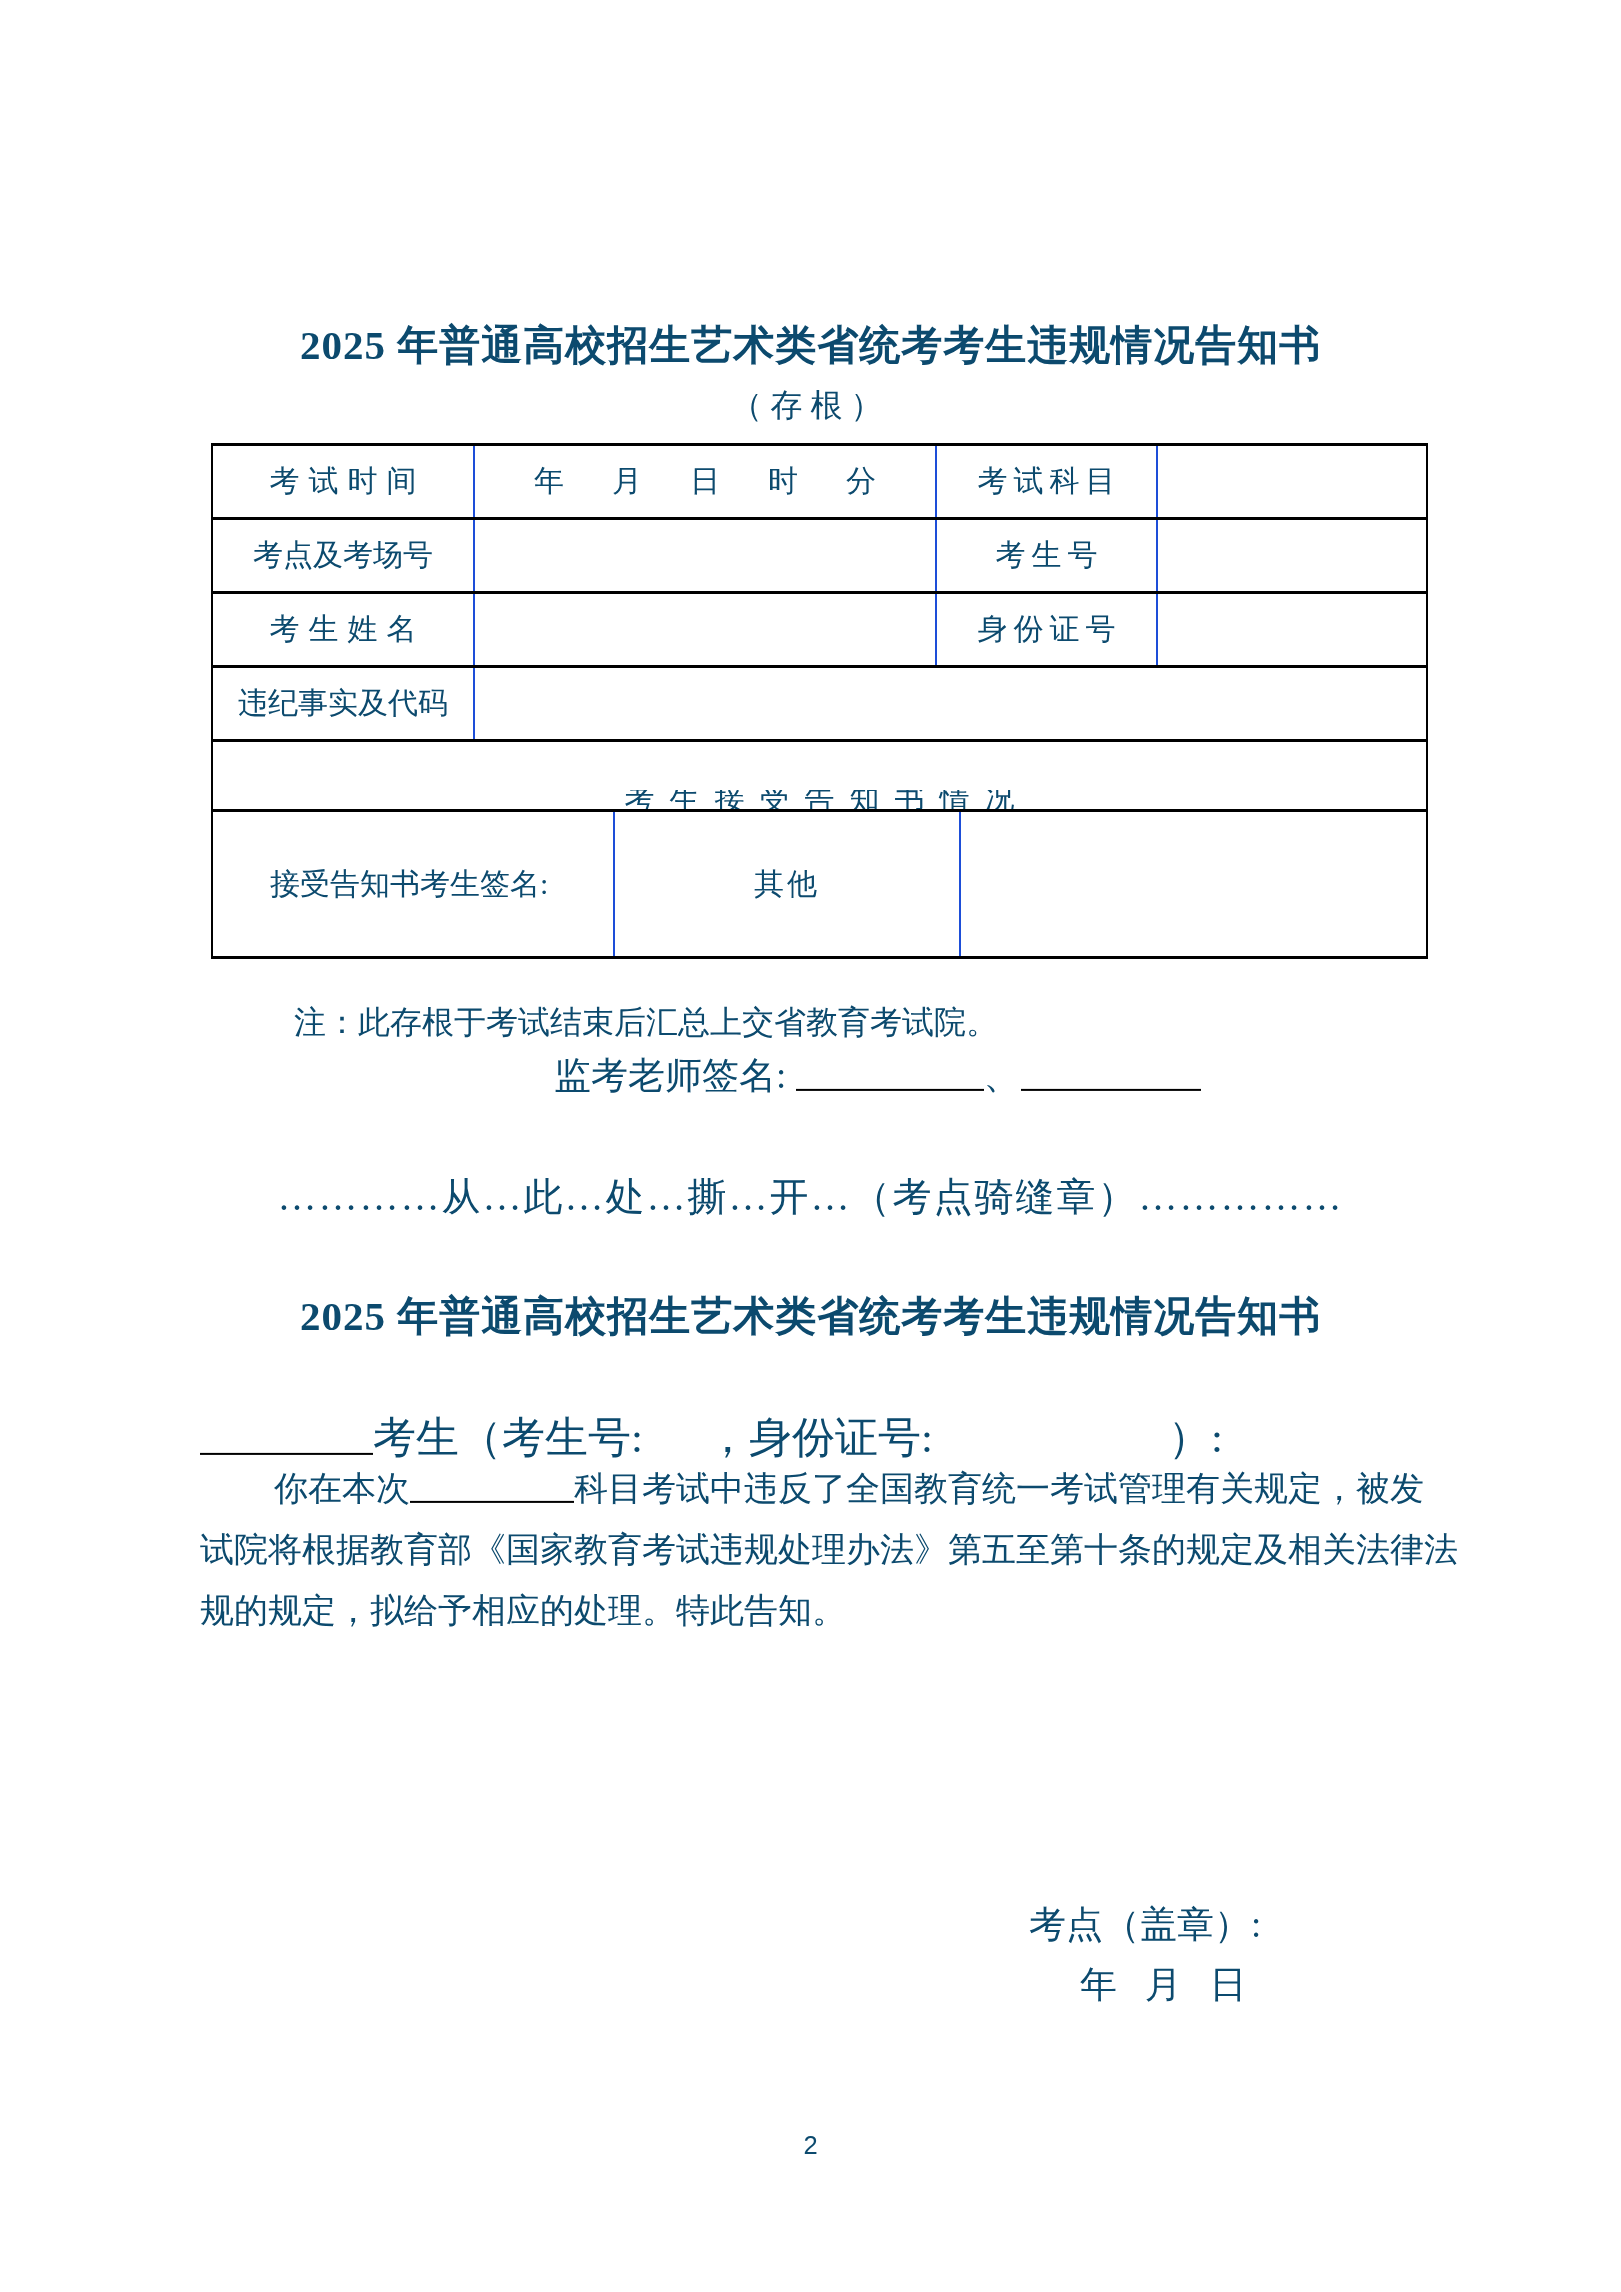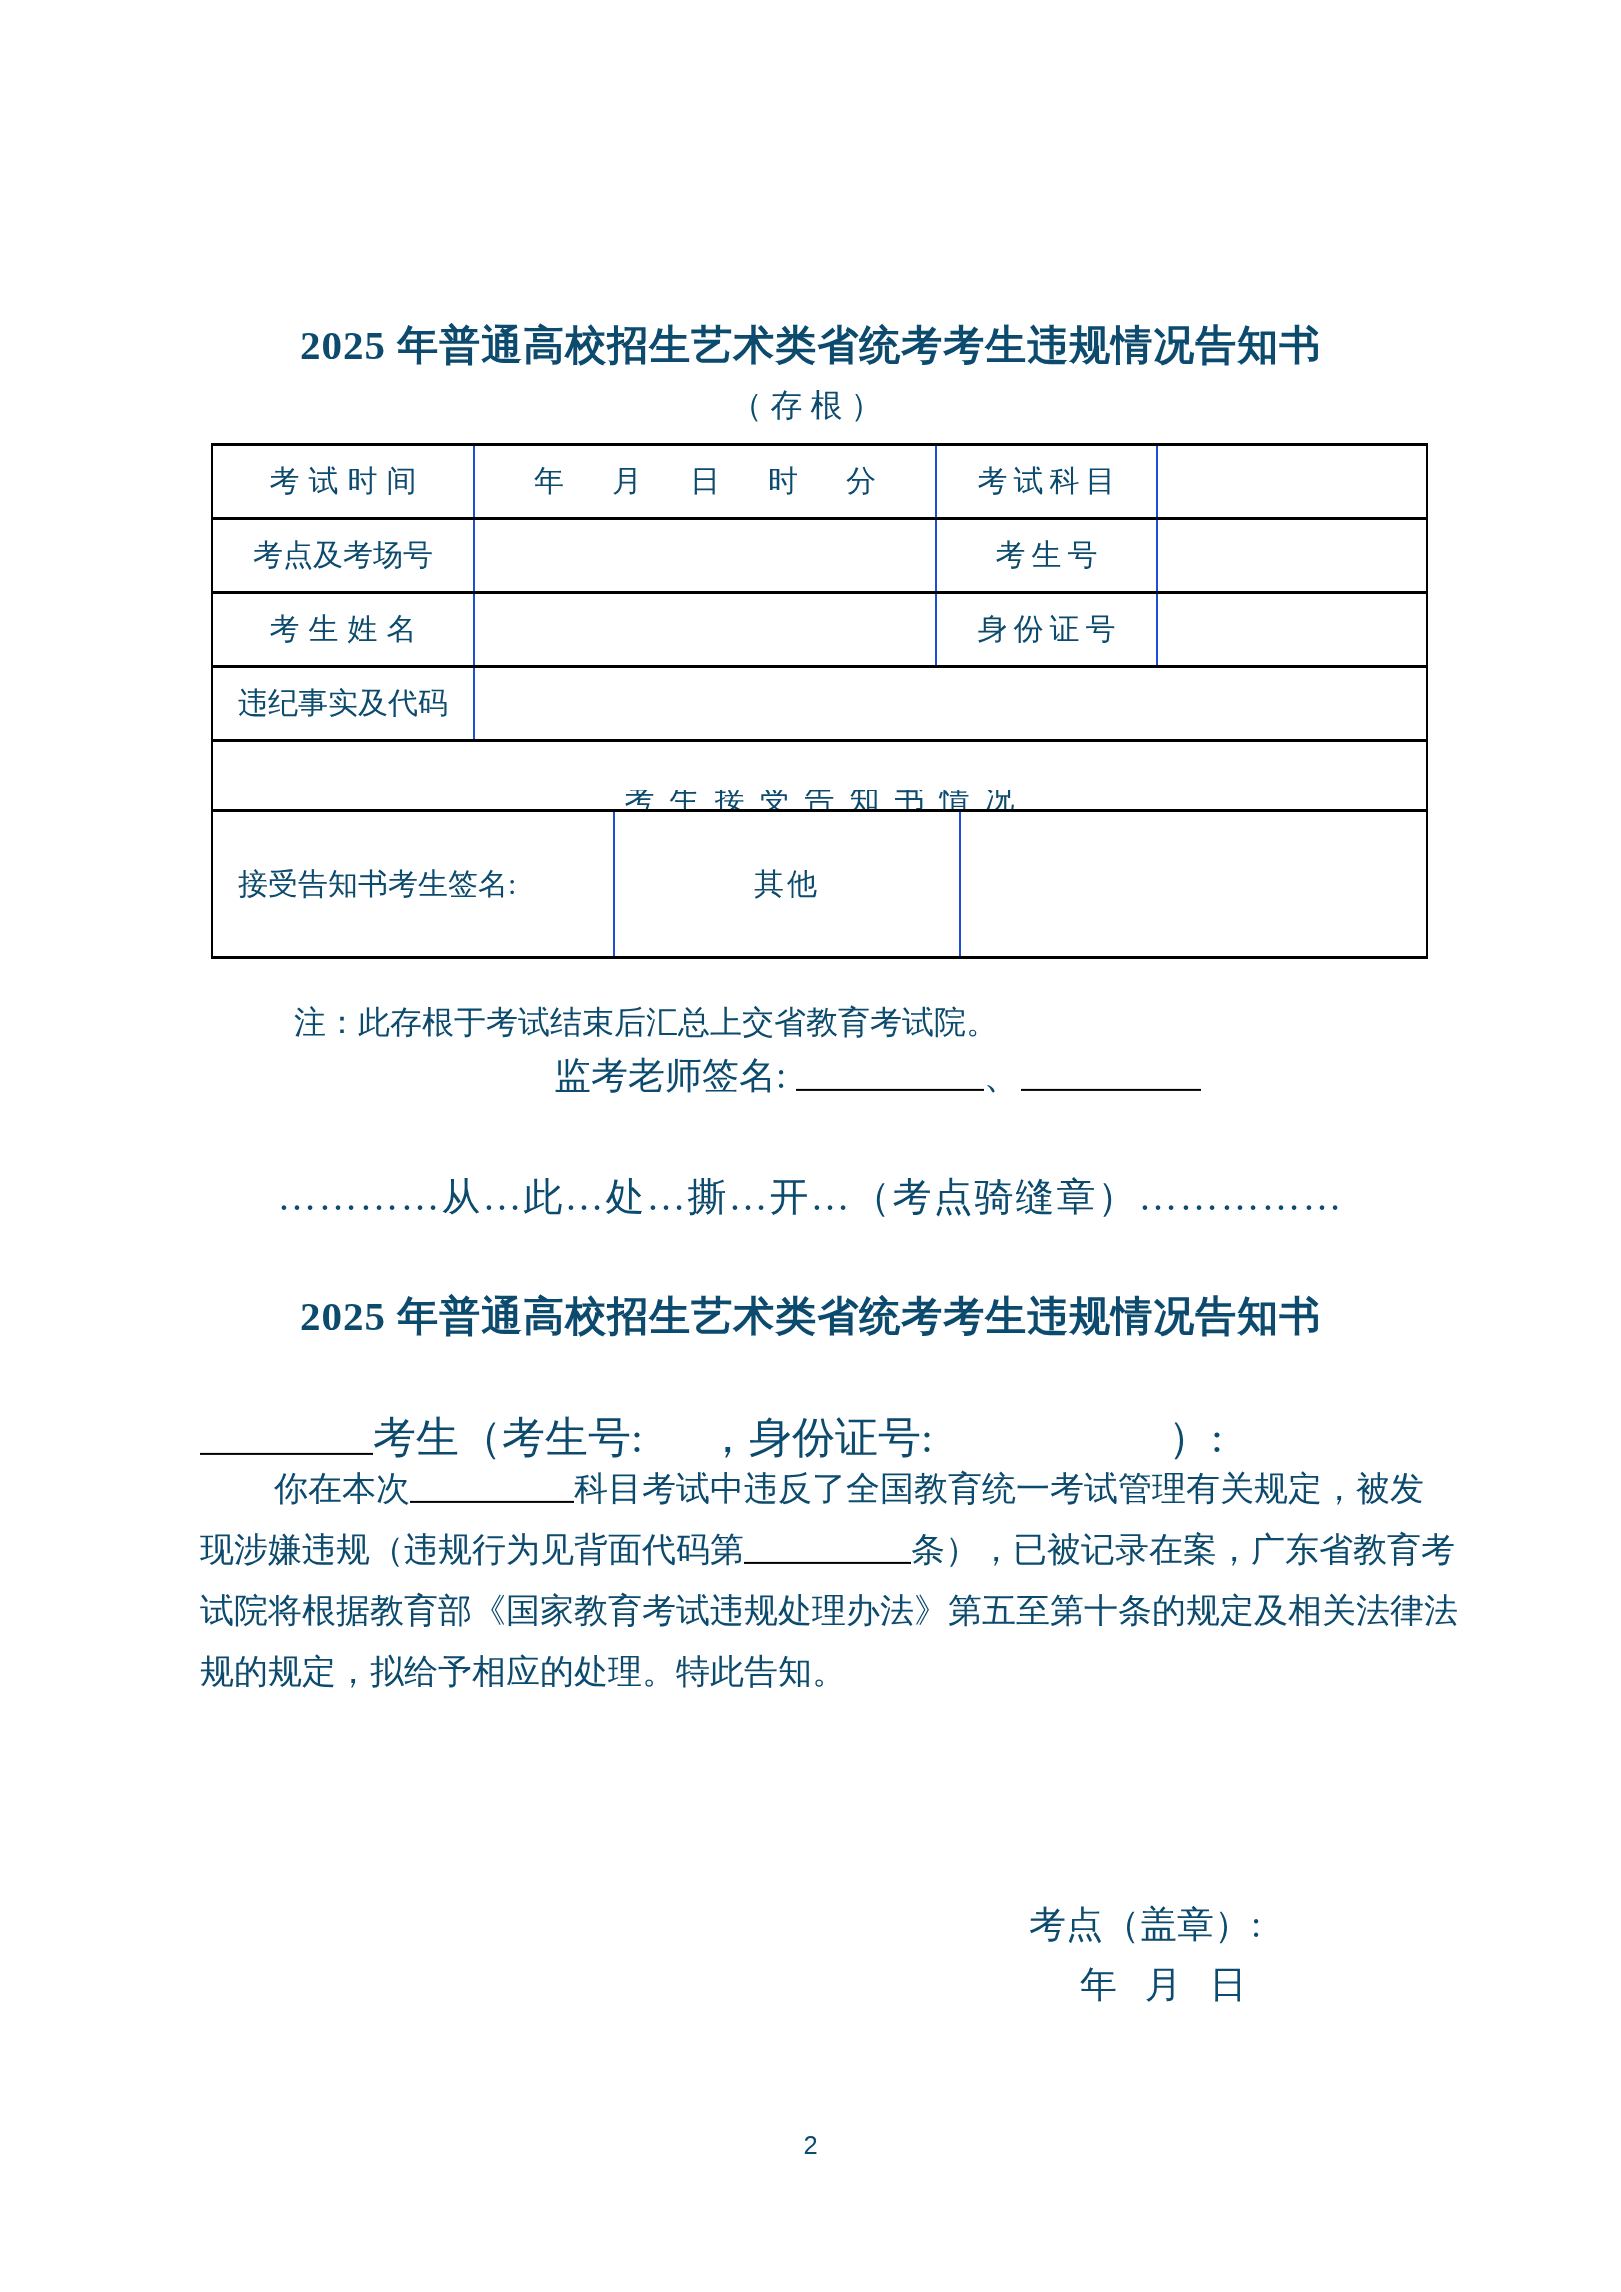--- a/index.html
+++ b/index.html
@@ -43,21 +43,21 @@
     display:flex;align-items:center;justify-content:center;
     box-sizing:border-box;
     border-right:2px solid #1d4ed8;
     overflow:hidden;
   }
   .cell:last-child{border-right:none;}
   .c1{width:262px;}
   .c2{width:462px;}
   .c3{width:221px;}
   .c4{flex:1;}
-  .c6a{width:402px;justify-content:flex-start;padding-left:25px;}
+  .c6a{width:402px;justify-content:flex-start;padding-left:57px;}
   .c6b{width:346px;}
   .c6c{flex:1;}
   .cell-full{flex:1;border-right:none;}
   .ls30{letter-spacing:.3em;text-indent:.3em;}
   .ls20{letter-spacing:.2em;text-indent:.2em;}
   .ls50{letter-spacing:.5em;text-indent:.5em;margin-top:48px;}
   .ls10{letter-spacing:.1em;}
   .spread{letter-spacing:1.6em;text-indent:1.6em;}
 
   
@@ -141,21 +141,20 @@
   <div class="tear-line">…………从…此…处…撕…开…（考点骑缝章）……………</div>
 
   <div class="doc-title title-2">2025 年普通高校招生艺术类省统考考生违规情况告知书</div>
 
   <div class="intro-block">
       <div class="tline"><span class="blank" style="width: 173px;"></span><span>考生（考生号:</span><span class="hspace" style="width: 63px;"></span><span>，身份证号:</span><span class="hspace" style="width: 235px;"></span><span>）:</span></div>
     </div>
 
   <div class="para-block p1">
       <div class="tline"><span class="hspace" style="width: 74px;"></span><span>你在本次</span><span class="blank" style="width: 164px;"></span><span>科目考试中违反了全国教育统一考试管理有关规定，被发</span></div>
-      <div class="tline"><span>现涉嫌违规（违规行为见背面代码第</span><span class="blank" style="width: 167px;"></span><span>条），已被记录在案，广东省教育考</span></div>
       <div class="tline"><span>试院将根据教育部《国家教育考试违规处理办法》第五至第十条的规定及相关法律法</span></div>
       <div class="tline"><span>规的规定，拟给予相应的处理。特此告知。</span></div>
     </div>
 
 
   <div class="stamp-line">考点（盖章）:</div>
 
   <div class="date-line">年月日</div>
 
   <div class="page-num">2</div>

